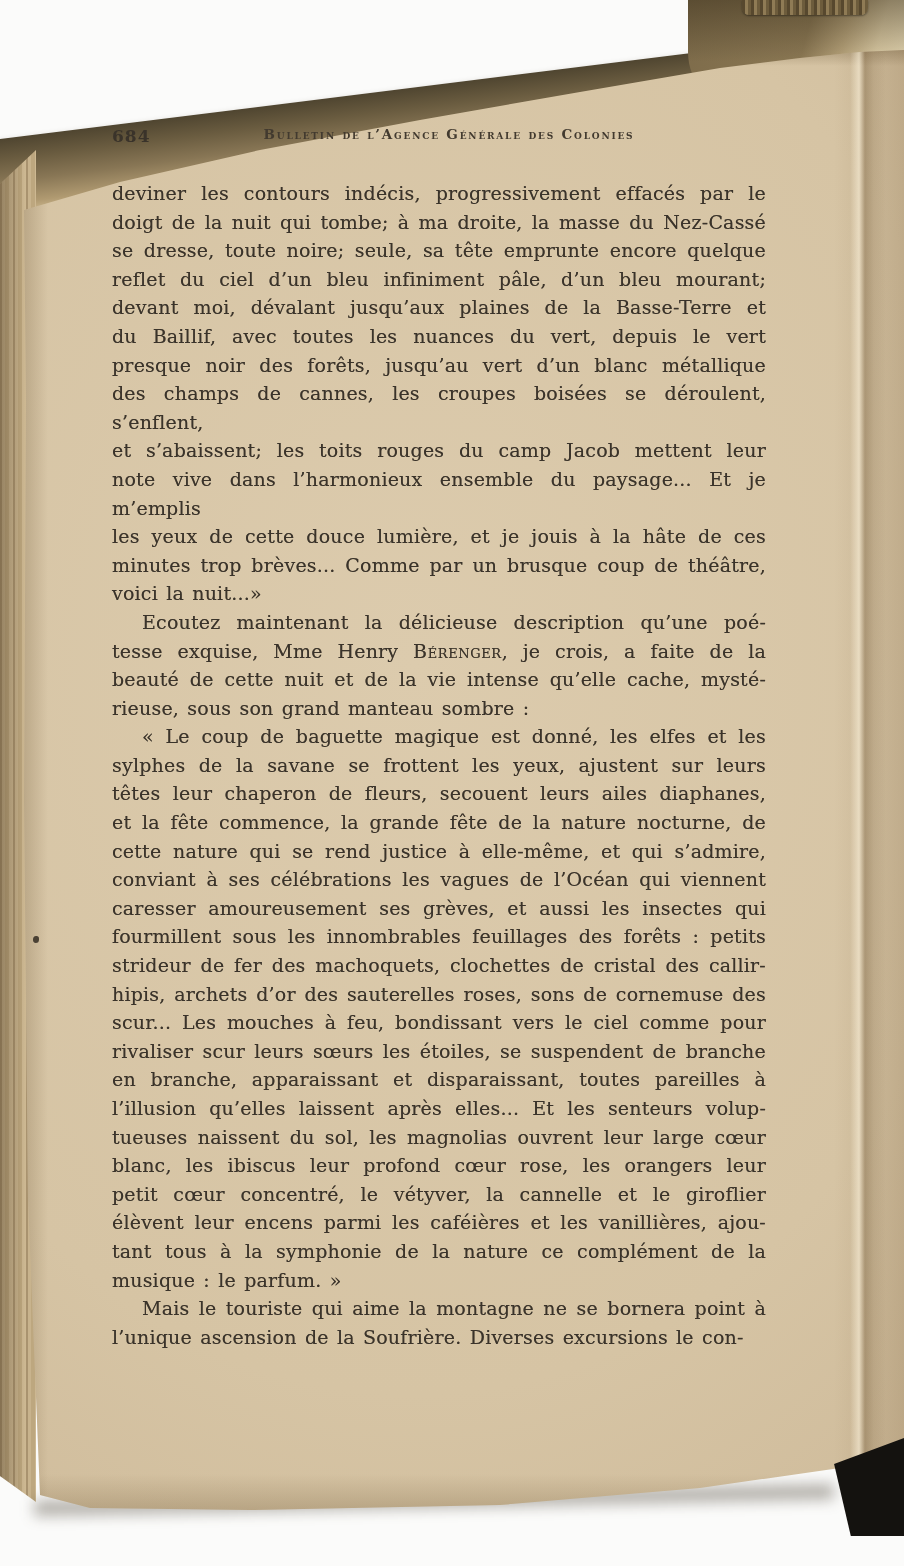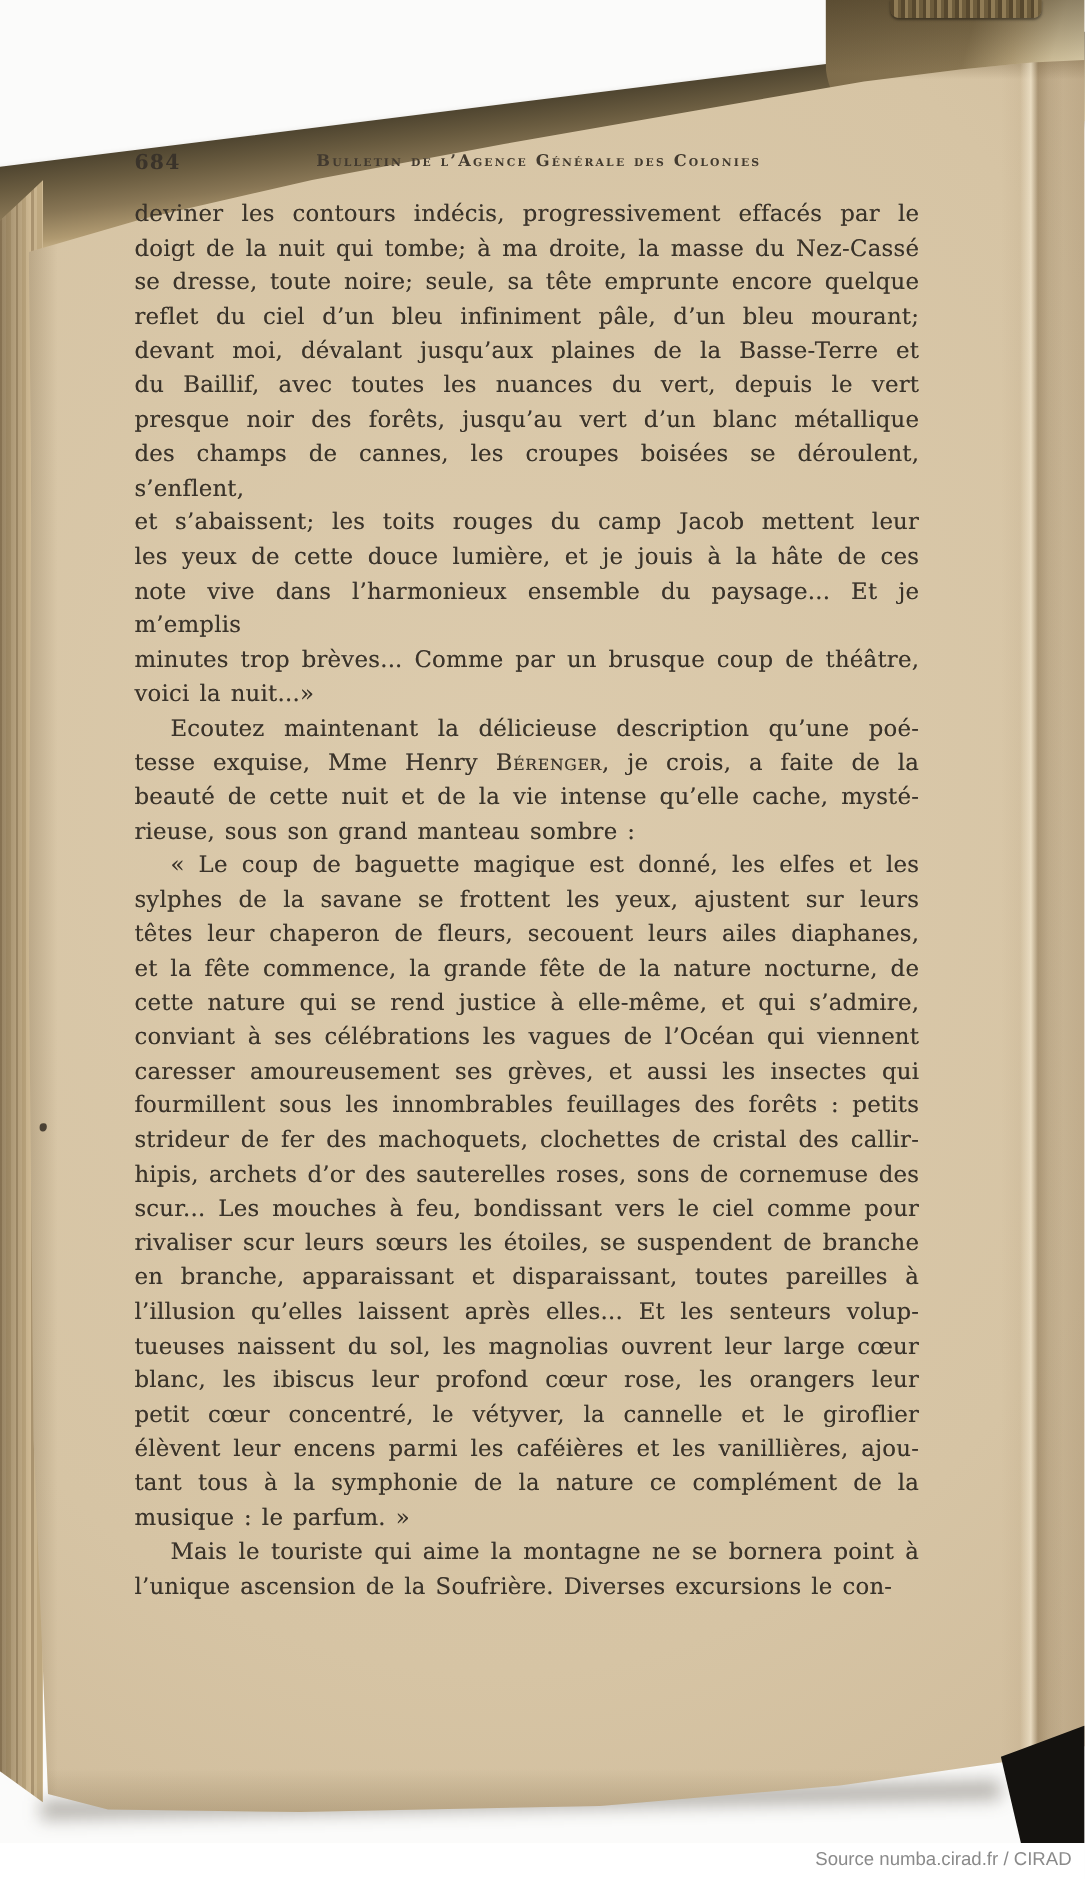--- a/index.html
+++ b/index.html
@@ -61,21 +61,21 @@
     position:absolute; left:828px; top:1436px; width:76px; height:100px;
     background:#14120f;
     clip-path:polygon(8% 28%,100% 2%,100% 100%,30% 100%);
   }
 
   
   .text-block {
     position:absolute; left:112px; top:126px; width:654px;
     color:#3a332a;
   }
-  .page-head { position:relative; height:24px; margin-bottom:14px; }
+  .page-head { position:relative; height:24px; margin-bottom:29px; }
   .page-num {
     position:absolute; left:0; top:0;
     font-size:17px; font-weight:bold; letter-spacing:1px;
   }
   .running-title {
     text-align:center; margin-right:20px; padding-left:40px;
     font-size:13.5px; font-weight:bold; letter-spacing:1.8px;
     font-variant:small-caps; text-transform:none;
     color:#423a2f;
   }
@@ -121,22 +121,22 @@
         <div class="para">
           <div class="line">deviner les contours indécis, progressivement effacés par le</div>
           <div class="line">doigt de la nuit qui tombe; à ma droite, la masse du Nez-Cassé</div>
           <div class="line">se dresse, toute noire; seule, sa tête emprunte encore quelque</div>
           <div class="line">reflet du ciel d’un bleu infiniment pâle, d’un bleu mourant;</div>
           <div class="line">devant moi, dévalant jusqu’aux plaines de la Basse-Terre et</div>
           <div class="line">du Baillif, avec toutes les nuances du vert, depuis le vert</div>
           <div class="line">presque noir des forêts, jusqu’au vert d’un blanc métallique</div>
           <div class="line">des champs de cannes, les croupes boisées se déroulent, s’enflent,</div>
           <div class="line">et s’abaissent; les toits rouges du camp Jacob mettent leur</div>
+          <div class="line">note vive dans l’harmonieux ensemble du paysage... Et je m’emplis</div>
           <div class="line">les yeux de cette douce lumière, et je jouis à la hâte de ces</div>
-          <div class="line">note vive dans l’harmonieux ensemble du paysage... Et je m’emplis</div>
           <div class="line">minutes trop brèves... Comme par un brusque coup de théâtre,</div>
           <div class="line last">voici la nuit...»</div>
         </div>
         <div class="para">
           <div class="line indent">Ecoutez maintenant la délicieuse description qu’une poé-</div>
           <div class="line">tesse exquise, Mme Henry <span class="sc">Bérenger</span>, je crois, a faite de la</div>
           <div class="line">beauté de cette nuit et de la vie intense qu’elle cache, mysté-</div>
           <div class="line last">rieuse, sous son grand manteau sombre :</div>
         </div>
         <div class="para">
@@ -164,17 +164,14 @@
         <div class="para">
           <div class="line indent">Mais le touriste qui aime la montagne ne se bornera point à</div>
           <div class="line last">l’unique ascension de la Soufrière. Diverses excursions le con-</div>
         </div>
       </div>
   </div>
 
   <div class="speck"></div>
   <div class="cover-corner"></div>
 
-  <div class="source-bar">
-    <span>Source numba.cirad.fr / CIRAD</span>
-  </div>
 
 </div>
 
 </body></html>

